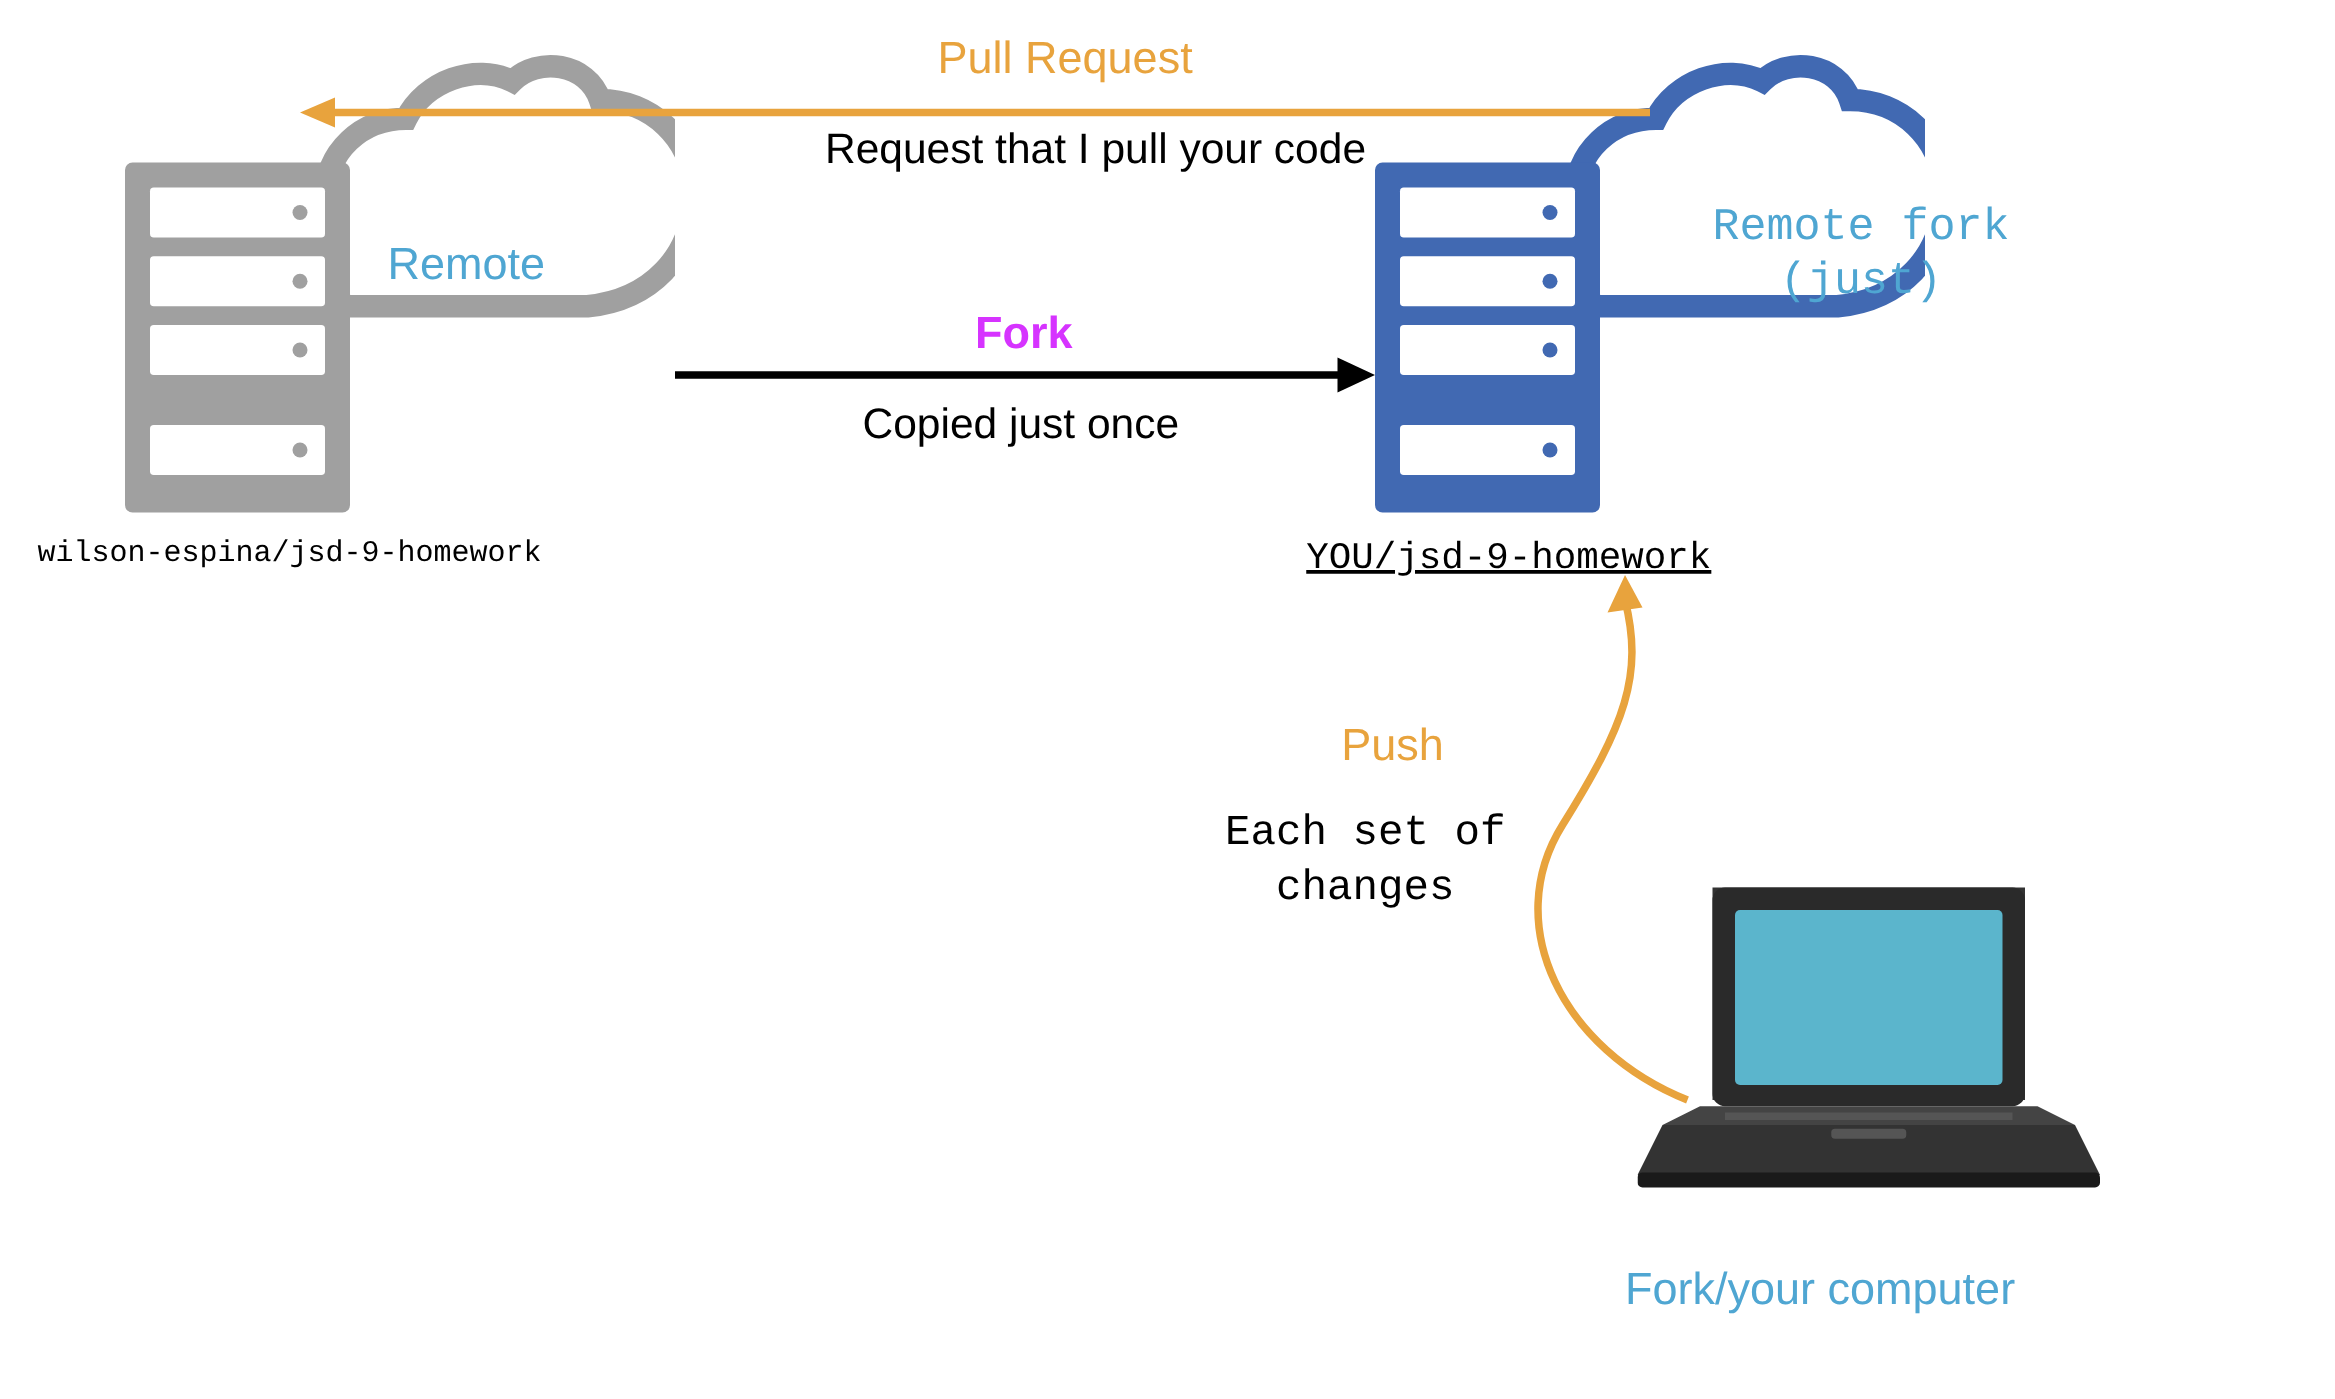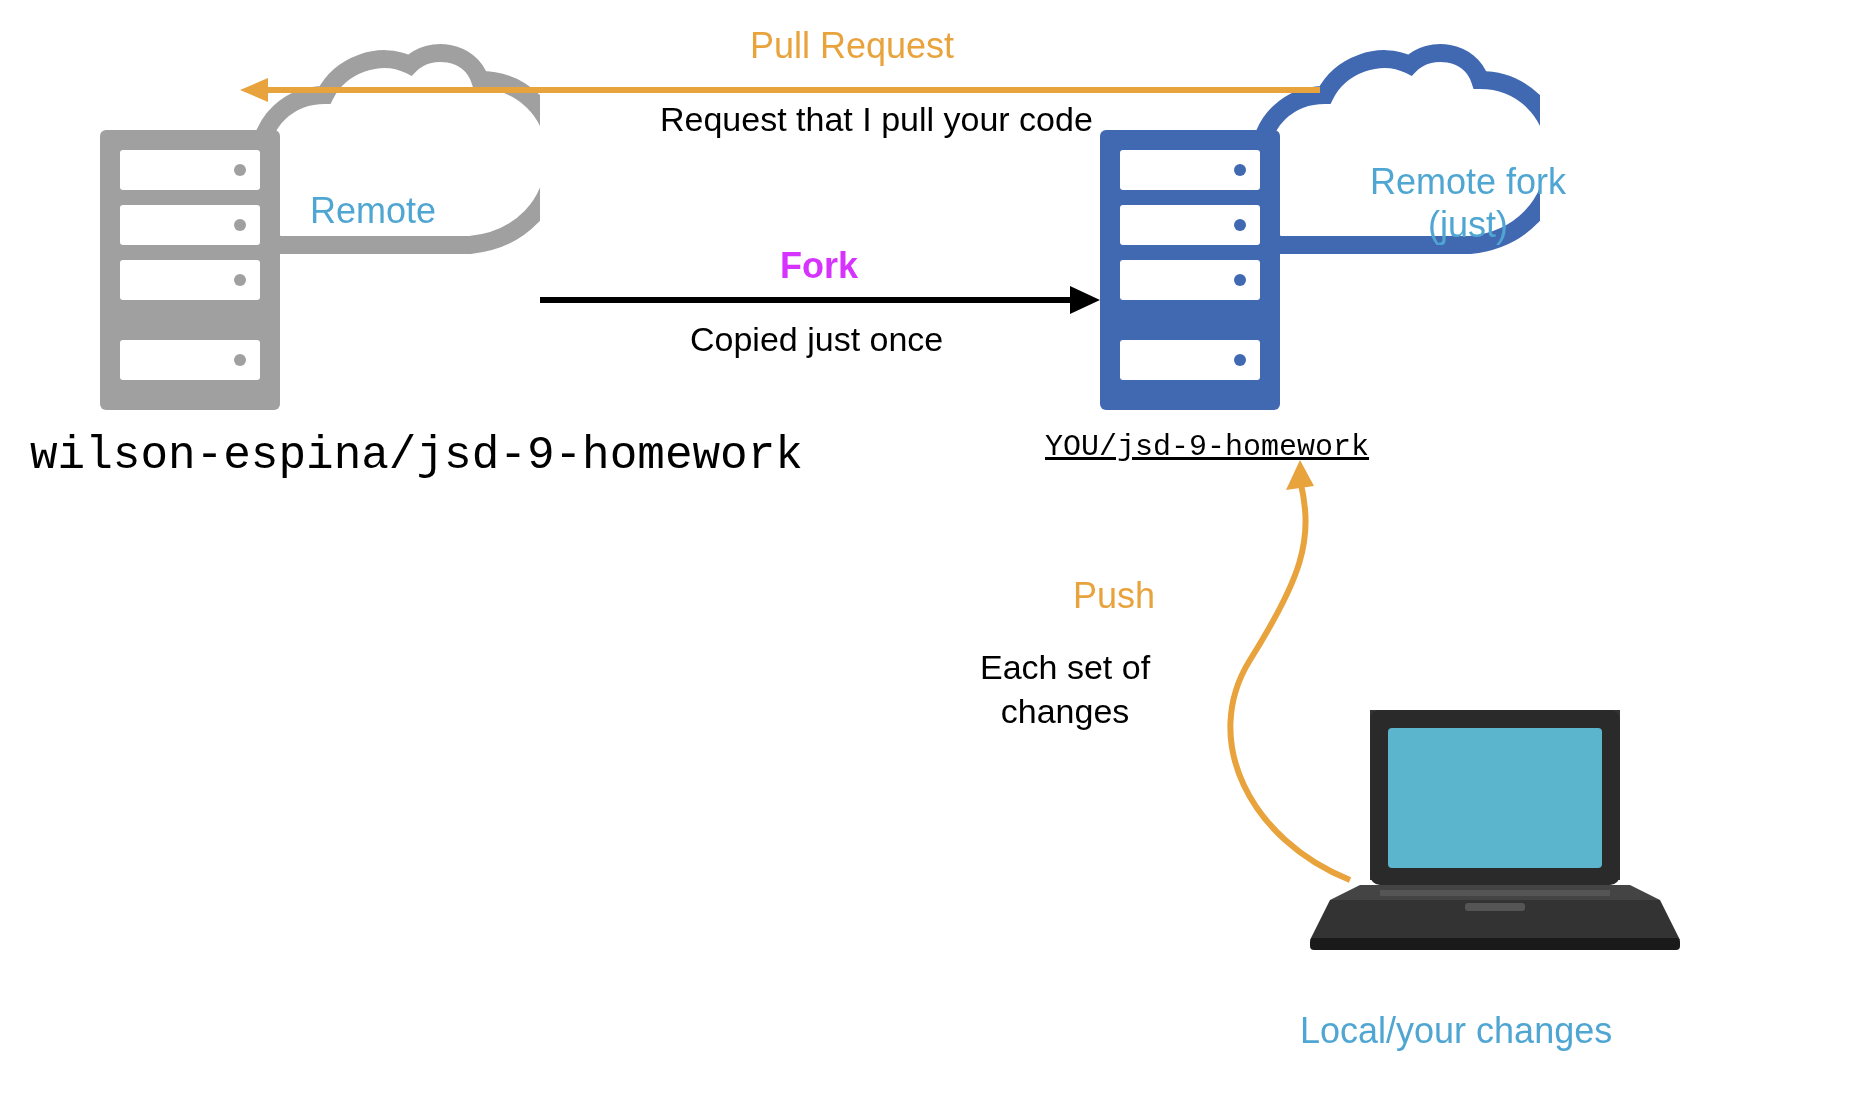--- a/index.html
+++ b/index.html
@@ -36,20 +36,21 @@
     .label-orange {
       color: #E8A33D;
       font-size: 36px;
     }
     .label-magenta {
       color: #D633FF;
       font-size: 36px;
     }
     .center-text {
       text-align: center;
+      font-family: Liberation Mono, monospace;
     }
   </style>
 </head>
 <body>
 
 <div class="container">
 
   <svg class="abs" style="left:60px; top:40px; width:480px; height:380px;">
 
     <path d="M 200 120 
@@ -130,23 +131,23 @@
     <polygon points="130,0 116,30 144,26" fill="#E8A33D"></polygon>
   </svg>
 
   <div class="abs label-blue" style="left:310px; top:190px;">Remote</div>
 
   <div class="abs label-blue center-text" style="left:1370px; top:160px; line-height:1.2;">
     <span>Remote fork</span><br>
     <span>(just)</span>
   </div>
 
-  <div class="abs label-blue" style="left:1300px; top:1010px;">Local/your changes</div>
+  <div class="abs label-blue" style="left:1300px; top:1010px;">Fork/your computer</div>
 
-  <div class="abs label-black mono" style="left:30px; top:430px; font-size:46px;">wilson-espina/jsd-9-homework</div>
+  <div class="abs label-black mono" style="left:30px; top:430px; font-size:24px;">wilson-espina/jsd-9-homework</div>
 
   <div class="abs label-black mono" style="left:1045px; top:430px; font-size:30px;text-decoration:underline;">YOU/jsd-9-homework</div>
 
   <div class="abs label-black" style="left:660px; top:100px;">Request that I pull your code</div>
 
   <div class="abs label-orange" style="left:750px; top:25px;">Pull Request</div>
 
   <div class="abs label-magenta" style="left:780px; top:245px;font-weight:bold;">Fork</div>
 
   <div class="abs label-black" style="left:690px; top:320px;">Copied just once</div>

